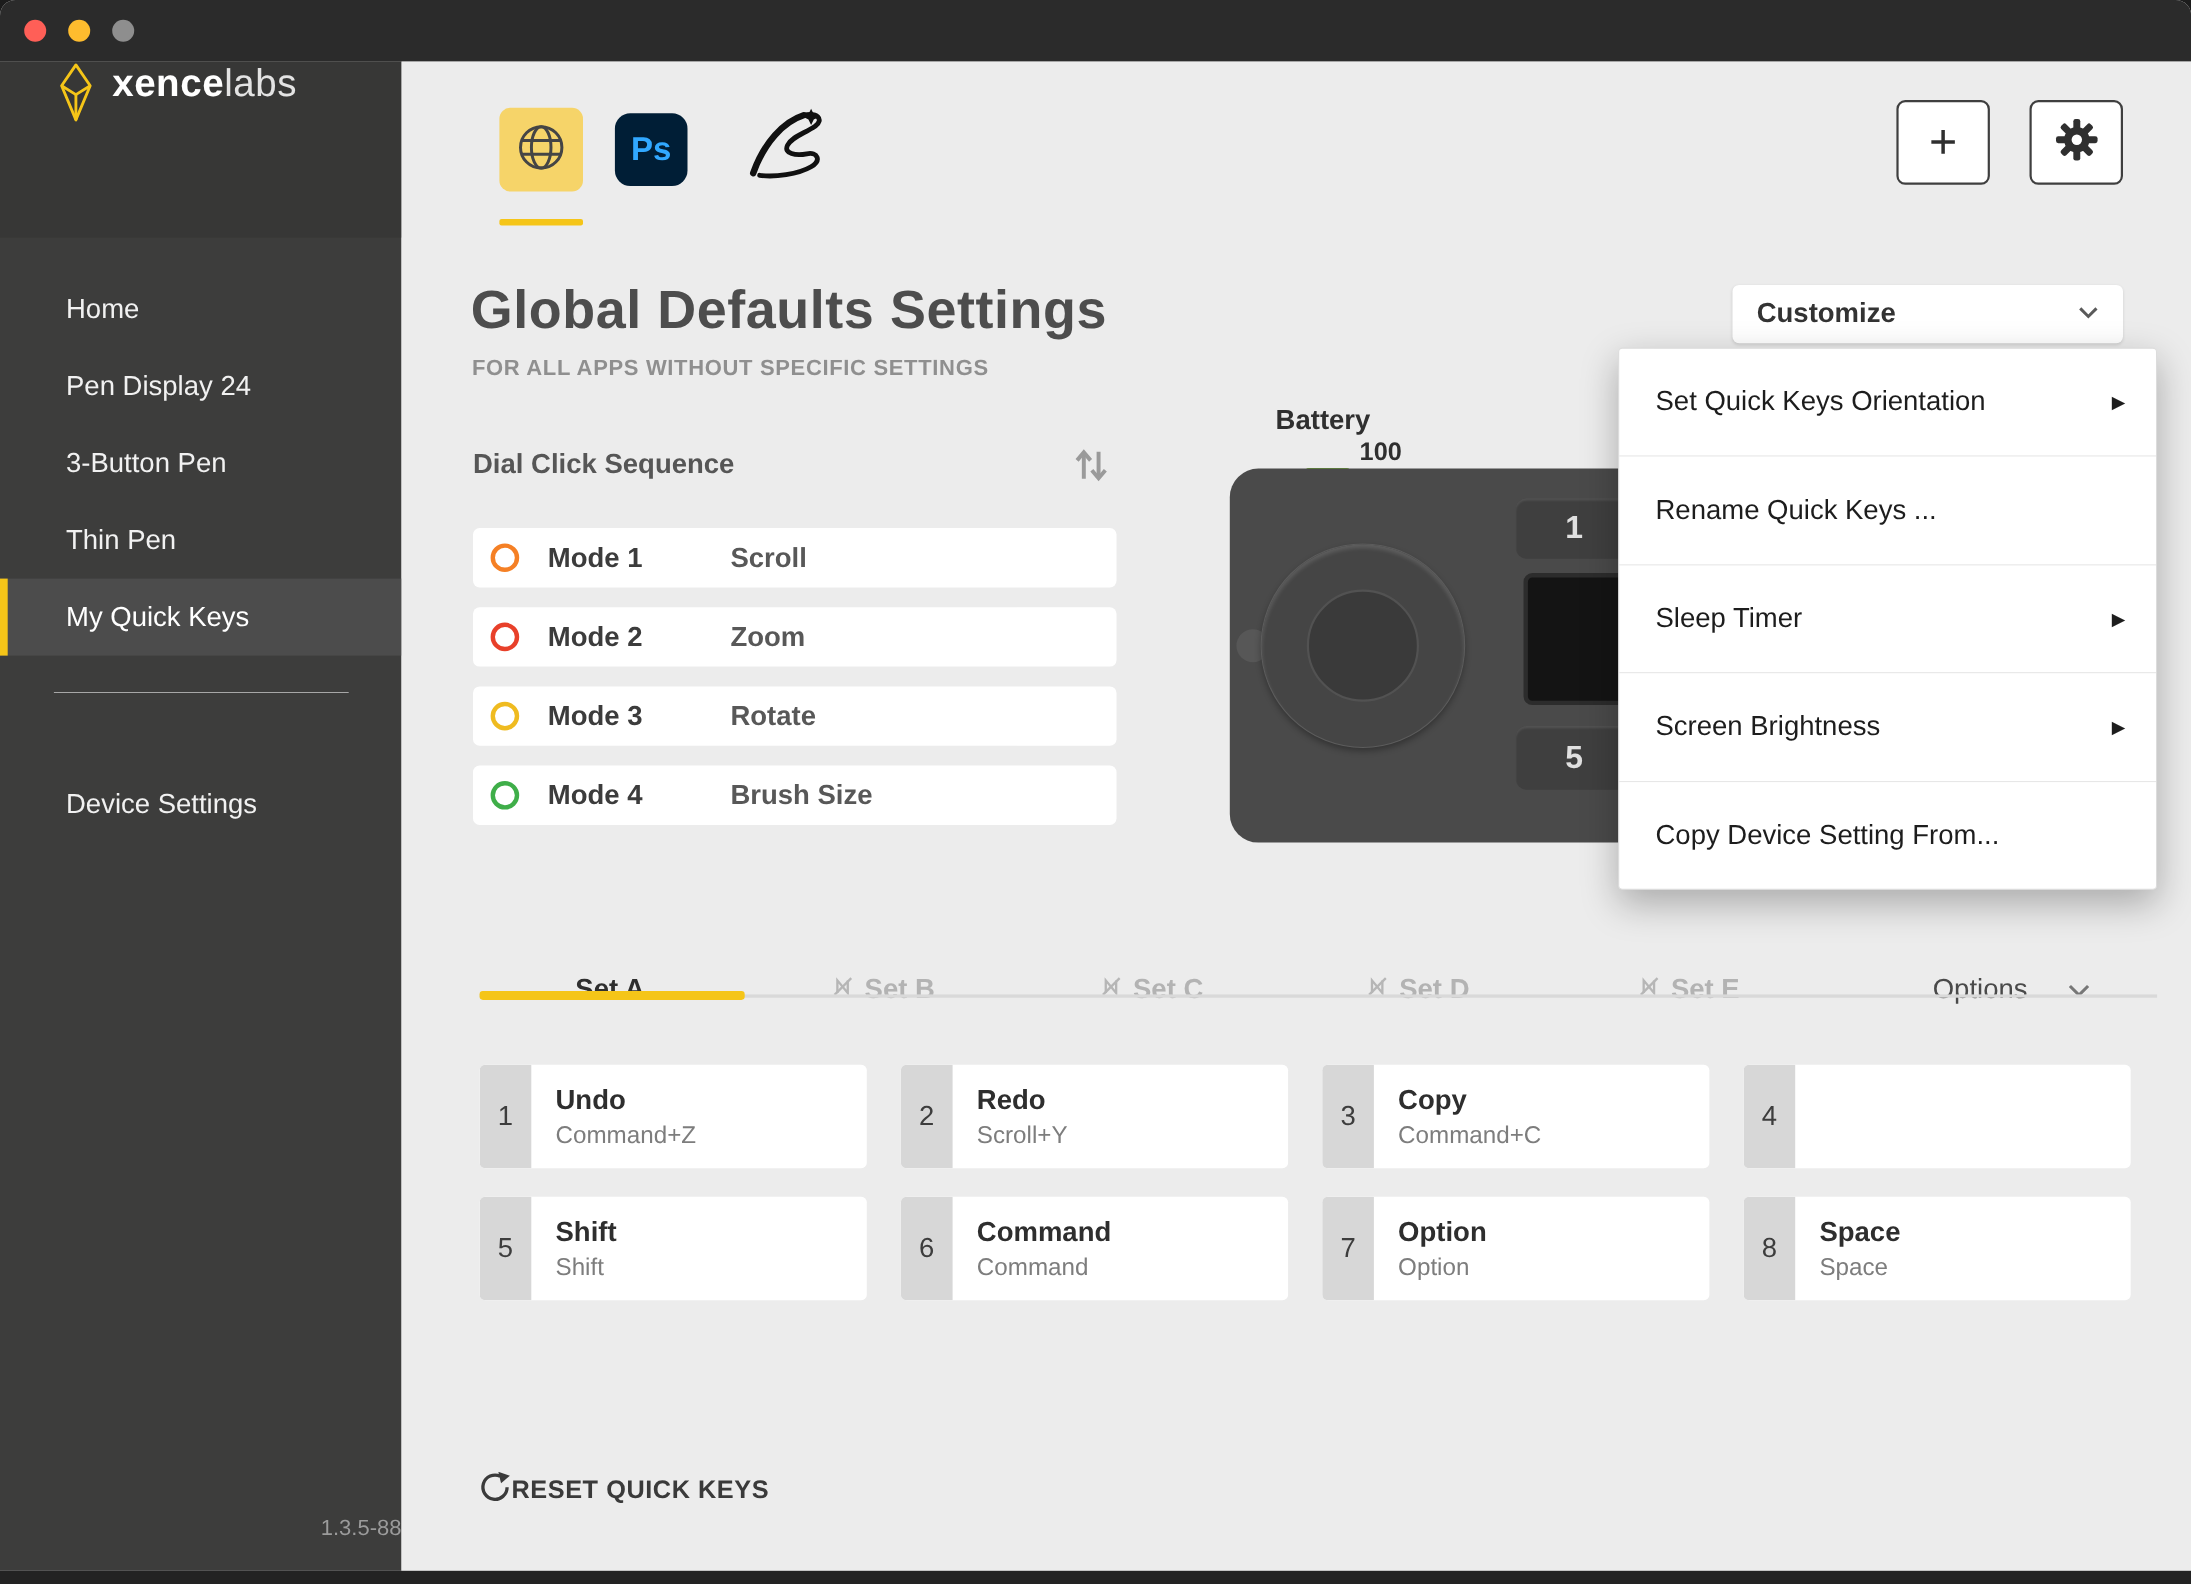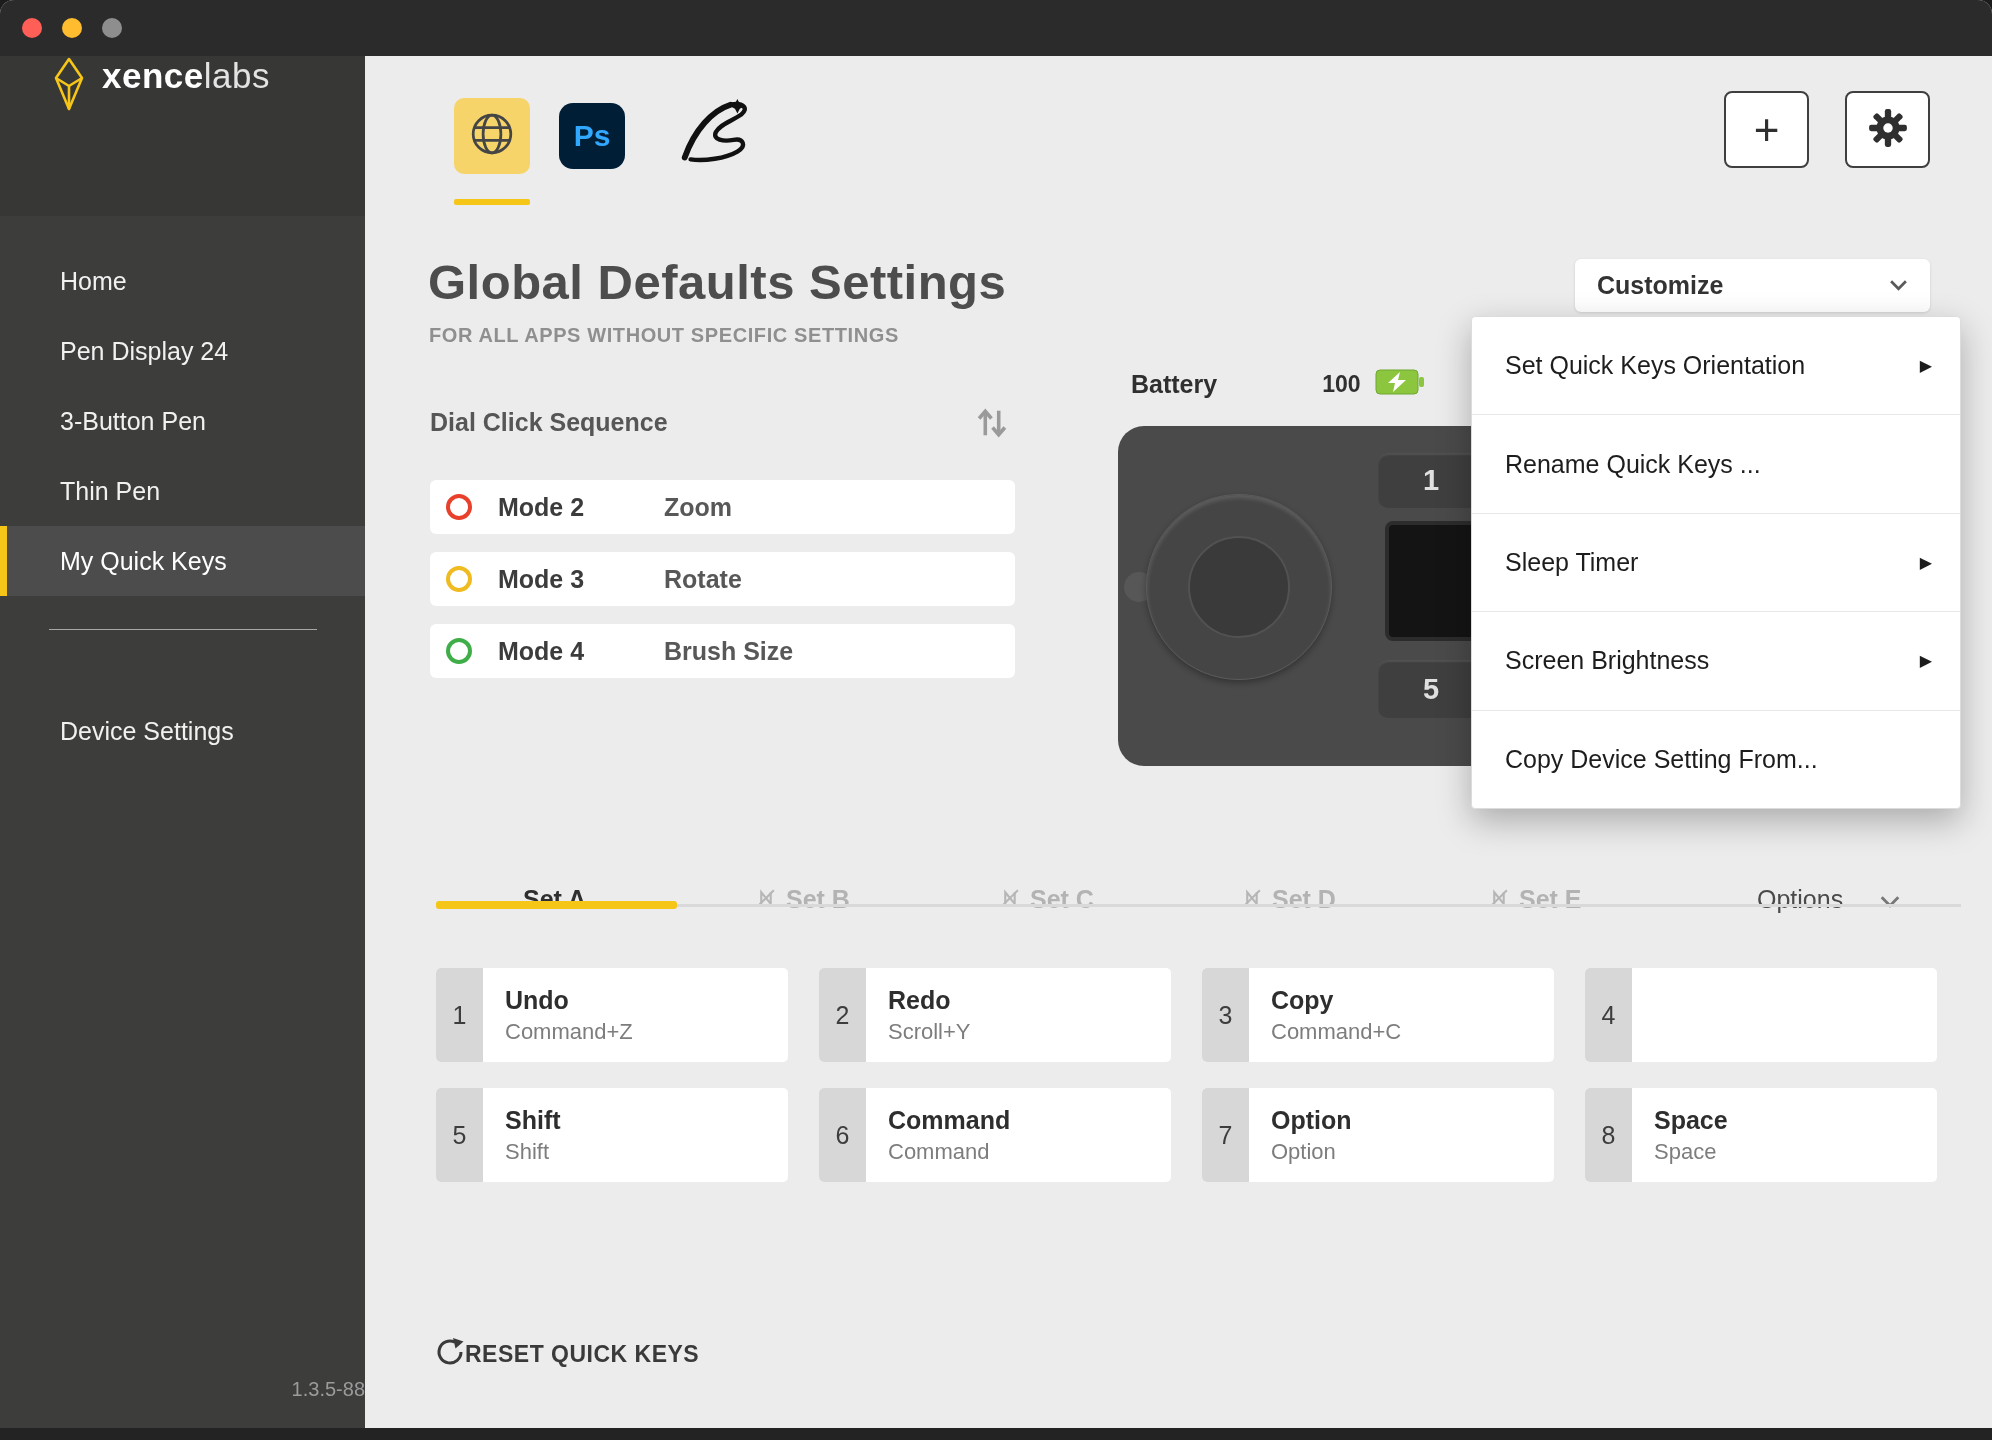--- a/index.html
+++ b/index.html
@@ -47,21 +47,21 @@
   
   .dial-heading { left:65px; top:352px; font-size:25px; font-weight:700; color:#565656; }
   .sort-icon { left:608px; top:348px; cursor:pointer; }
   .modes { left:65px; top:424px; width:585px; }
   .mode-row { height:54px; background:#ffffff; border-radius:6px; margin-bottom:18px; display:flex; align-items:center; padding-left:16px; cursor:pointer; }
   .mode-dot { width:26px; height:26px; border-radius:50%; border:4px solid #999; background:#fff; flex:none; }
   .mode-label { margin-left:26px; width:110px; font-size:25px; font-weight:700; color:#3c3c3c; }
   .mode-value { margin-left:56px; font-size:25px; font-weight:600; color:#585858; }
 
   
-  .battery-row { left:766px; top:312px; display:flex; align-items:center; }
+  .battery-row { left:766px; top:312px; display:flex; align-items:center;flex-direction:column; }
   .battery-label { font-size:25px; font-weight:700; color:#2f2f2f; }
   .battery-value { margin-left:105px; font-size:23px; font-weight:700; color:#2f2f2f; }
   .battery-icon { margin-left:14px; }
 
   
   .device { left:753px; top:370px; width:460px; height:340px; background:#4a4a4a; border-radius:26px; overflow:hidden; }
   .device-node { position:absolute; left:6px; top:146px; width:30px; height:30px; border-radius:50%; background:#575757; }
   .dial-outer { position:absolute; left:28px; top:68px; width:186px; height:186px; border-radius:50%; background:#454545; border:1px solid #5c5c5c; box-shadow:inset 0 3px 4px rgba(255,255,255,0.14), 0 3px 6px rgba(0,0,0,0.3); }
   .dial-inner { position:absolute; left:70px; top:110px; width:102px; height:102px; border-radius:50%; background:#3a3a3a; border:2px solid #525252; }
   .dev-btn { position:absolute; left:260px; width:200px; background:#3f3f3f; border-radius:10px; color:#e0e0e0; font-size:29px; font-weight:700; display:flex; align-items:center; padding-left:45px; box-shadow:inset 0 2px 2px rgba(255,255,255,0.10); }
@@ -185,20 +185,25 @@
     <div class="abs sort-icon">
       <svg width="38" height="38" viewBox="0 0 34 34" fill="none" stroke="#9a9a9a" stroke-width="3.2">
         <path d="M11 28 V7"></path>
           <path d="M5.5 13 L11 6.5 L16.5 13"></path>
         <path d="M23 6 V27"></path>
           <path d="M17.5 21 L23 27.5 L28.5 21"></path>
       </svg>
     </div>
     <div class="abs modes">
       <div class="mode-row">
+        <span class="mode-dot" style="border-color: rgb(245, 128, 37);"></span>
+        <span class="mode-label">Mode 1</span>
+        <span class="mode-value">Scroll</span>
+      </div>
+      <div class="mode-row">
         <span class="mode-dot" style="border-color: rgb(232, 64, 42);"></span>
         <span class="mode-label">Mode 2</span>
         <span class="mode-value">Zoom</span>
       </div>
       <div class="mode-row">
         <span class="mode-dot" style="border-color: rgb(239, 187, 32);"></span>
         <span class="mode-label">Mode 3</span>
         <span class="mode-value">Rotate</span>
       </div>
       <div class="mode-row">

